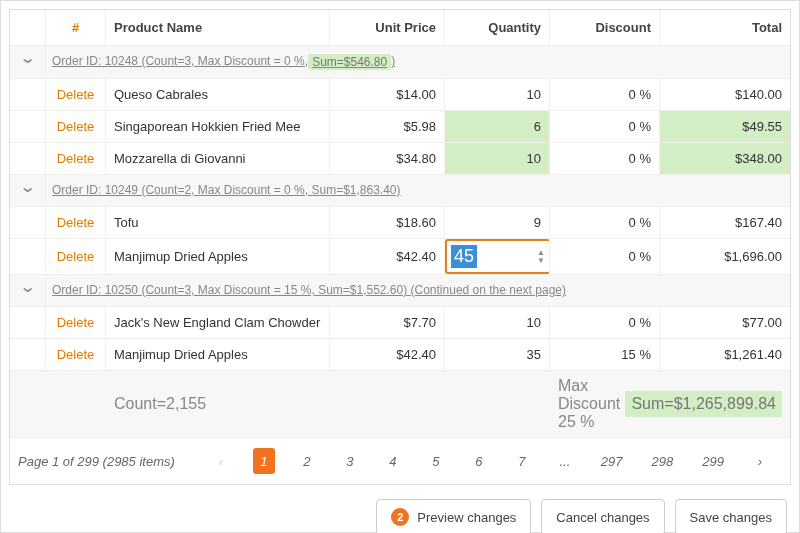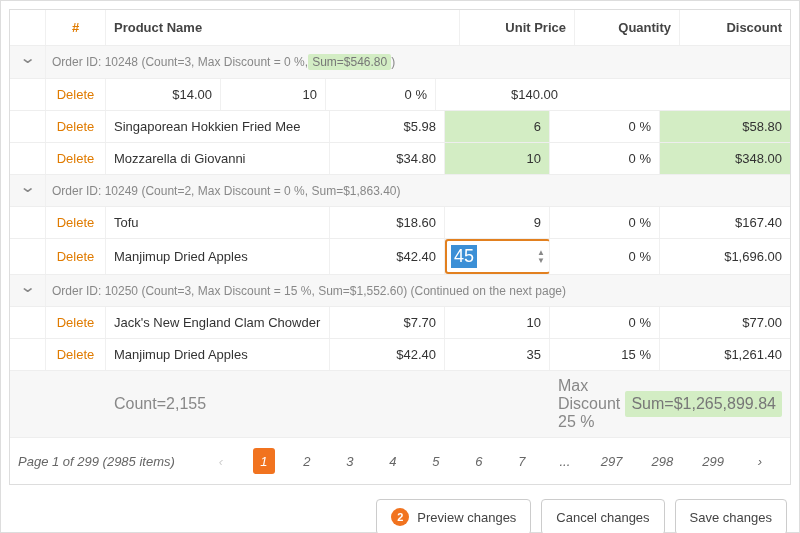--- a/index.html
+++ b/index.html
@@ -41,21 +41,21 @@
   .c-product { flex: 1 1 200px; }
   .c-unit { width: 115px; justify-content: flex-end; }
   .c-qty { width: 105px; justify-content: flex-end; }
   .c-disc { width: 110px; justify-content: flex-end; }
   .c-total { width: 130px; justify-content: flex-end; }
   .group {
     background: #f7f7f7;
     color: #888;
     font-size: 12px;
   }
-  .group .group-text { flex: 1; padding: 8px 6px; display: flex; align-items: center; }
+  .group .group-text { flex: 1; padding: 8px 6px; display: flex; align-items: flex-start; text-decoration: underline; }
   .group .chev { width: 36px; justify-content: center; color: #888; }
   .sum-hl {
     background: #d3edc4;
     border-radius: 2px;
     padding: 1px 4px;
     color: #777;
   }
   .delete-link { color: #e07b00; cursor: pointer; }
   .hl-green { background: #d3edc4; }
   .editing {
@@ -161,52 +161,54 @@
 
   <div class="grid">
 
     <div class="row header">
       <div class="c-expand cell"></div>
       <div class="c-action cell">#</div>
       <div class="c-product cell">Product Name</div>
       <div class="c-unit cell">Unit Price</div>
       <div class="c-qty cell">Quantity</div>
       <div class="c-disc cell">Discount</div>
+      <div class="c-total cell">Total</div>
     </div>
 
     <div class="row group">
       <div class="chev">
           <span class="chev-icon"></span>
         </div>
       <div class="group-text">
         <span>Order ID: 10248 (Count=3, Max Discount = 0 %, </span>
         <span class="sum-hl">Sum=$546.80</span>
         <span>)</span>
       </div>
     </div>
     <div class="row">
       <div class="c-expand"></div>
       <div class="c-action">
           <span class="delete-link">Delete</span>
         </div>
+      <div class="c-product">Queso Cabrales</div>
       <div class="c-unit">$14.00</div>
       <div class="c-qty">10</div>
       <div class="c-disc">0 %</div>
       <div class="c-total">$140.00</div>
     </div>
     <div class="row">
       <div class="c-expand"></div>
       <div class="c-action">
           <span class="delete-link">Delete</span>
         </div>
       <div class="c-product">Singaporean Hokkien Fried Mee</div>
       <div class="c-unit">$5.98</div>
       <div class="c-qty hl-green">6</div>
       <div class="c-disc">0 %</div>
-      <div class="c-total hl-green">$58.80</div>
+      <div class="c-total hl-green">$49.55</div>
     </div>
     <div class="row">
       <div class="c-expand"></div>
       <div class="c-action">
           <span class="delete-link">Delete</span>
         </div>
       <div class="c-product">Mozzarella di Giovanni</div>
       <div class="c-unit">$34.80</div>
       <div class="c-qty hl-green">10</div>
       <div class="c-disc">0 %</div>

